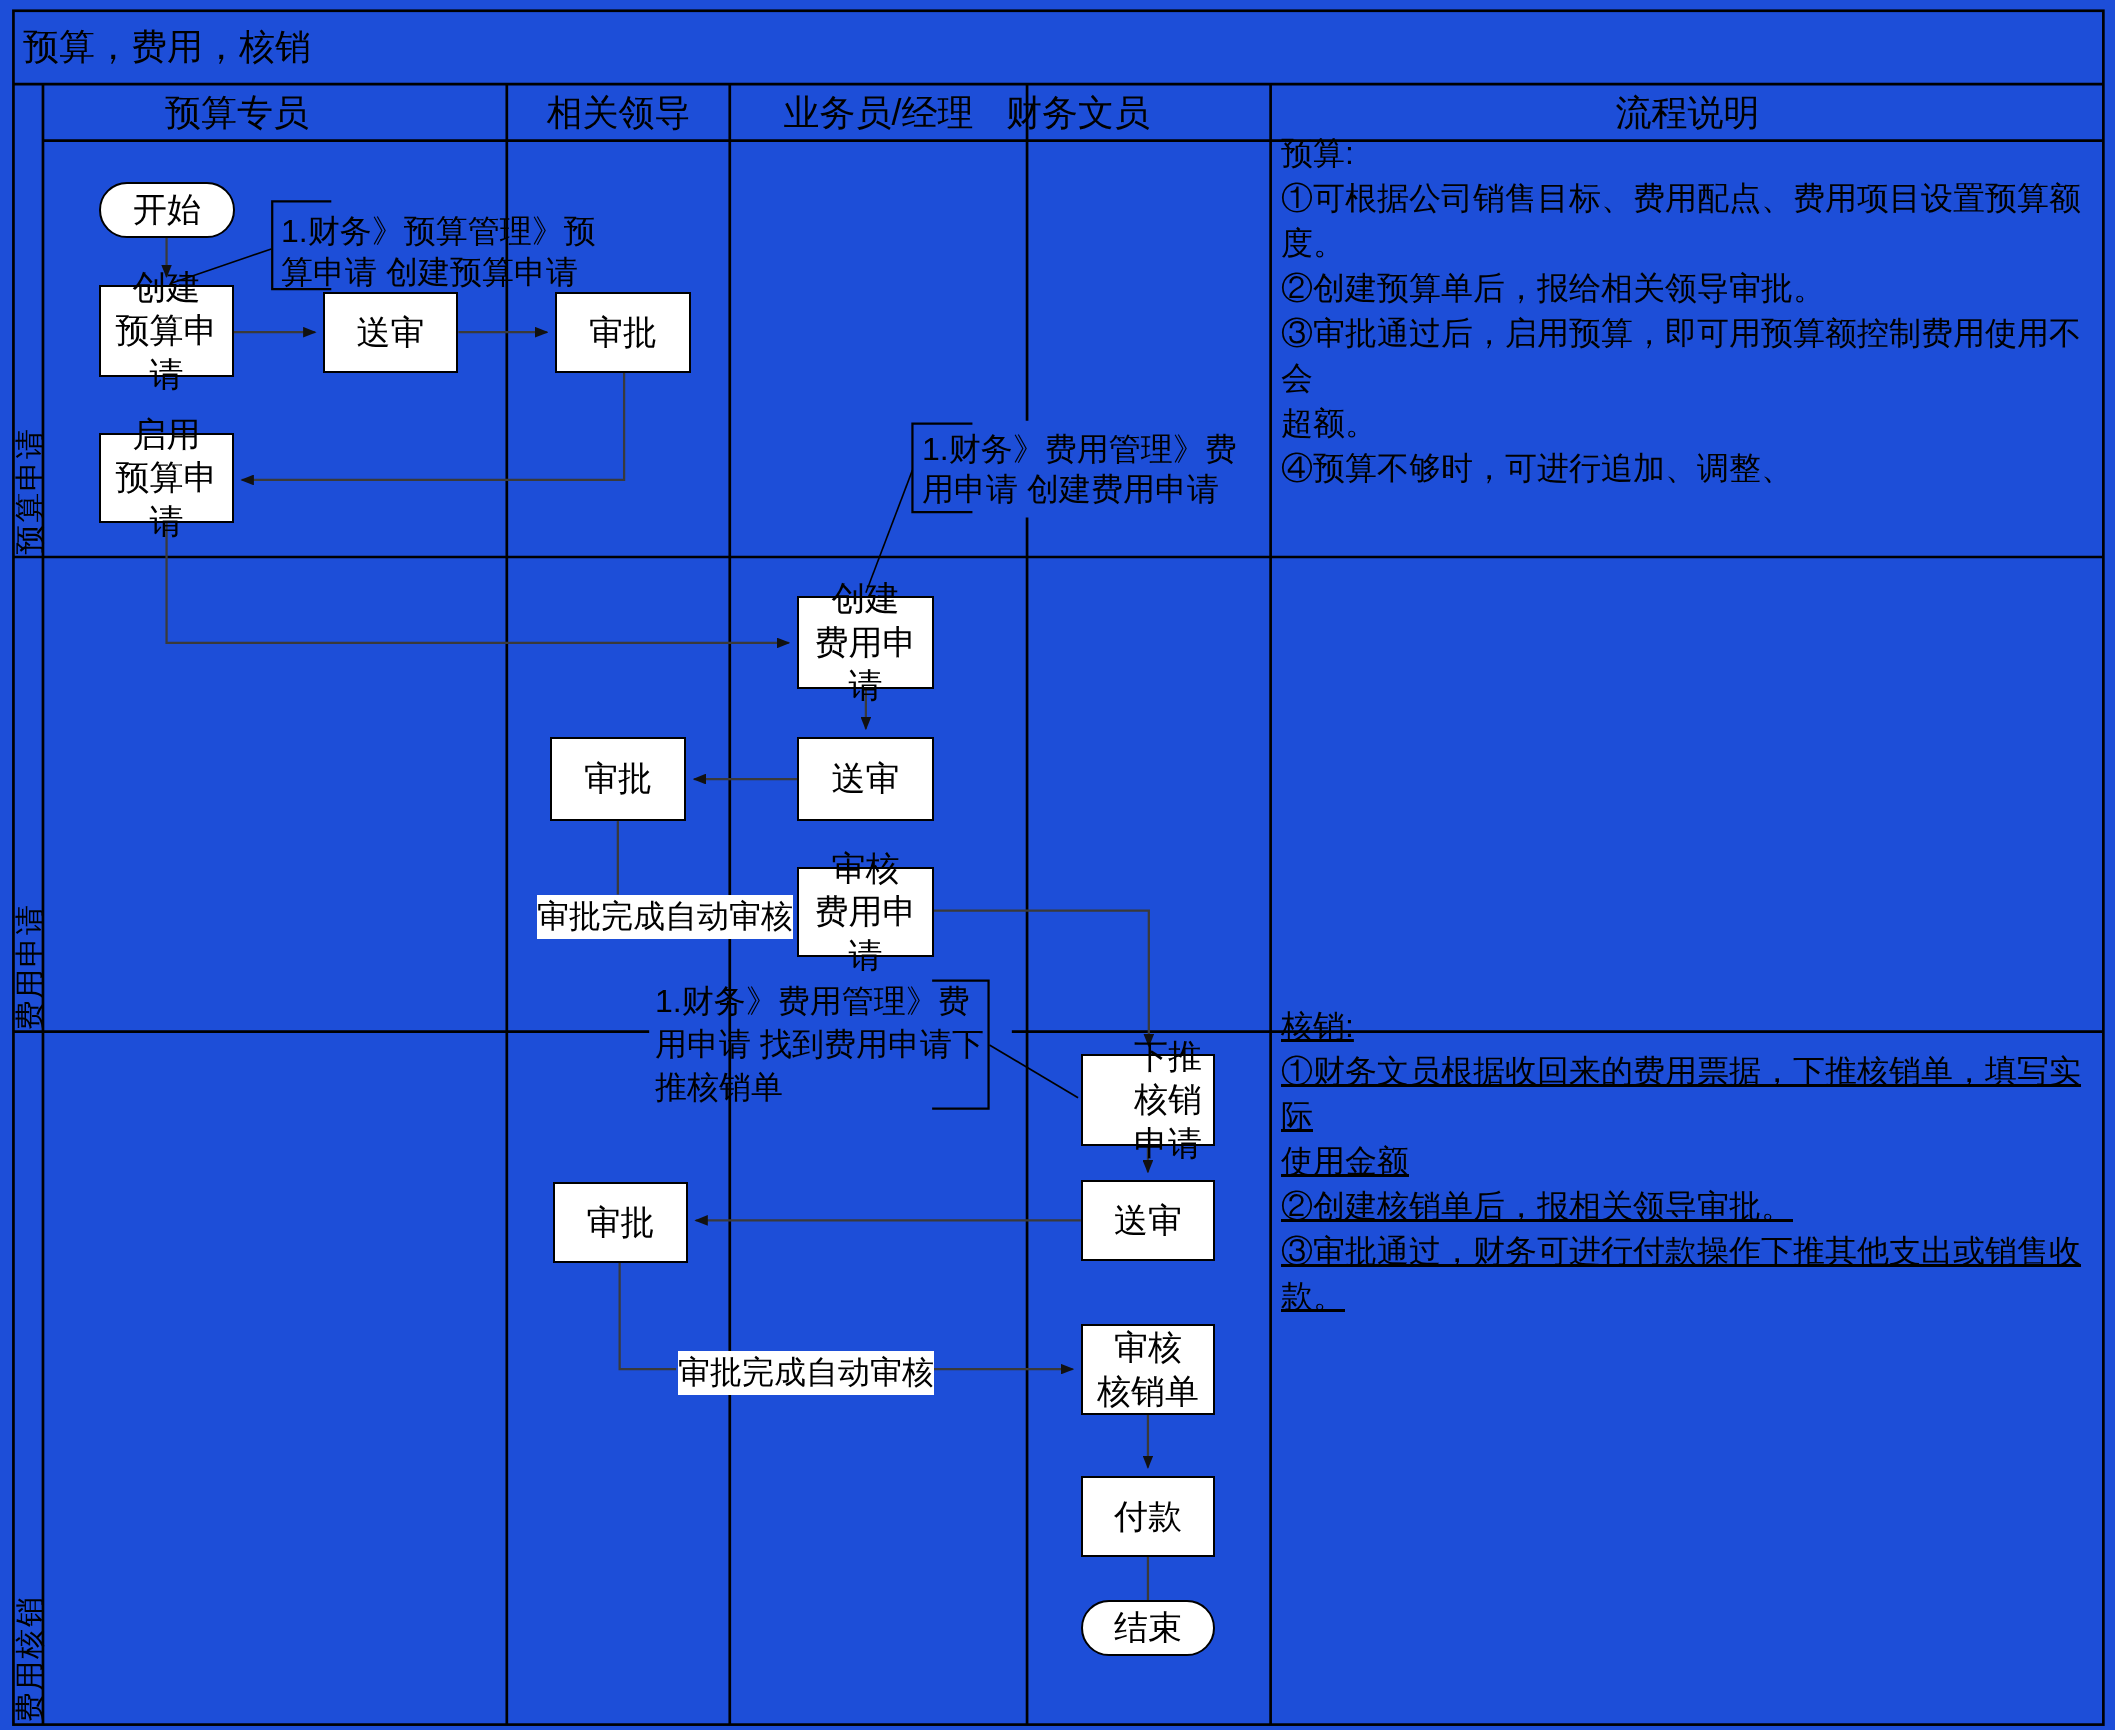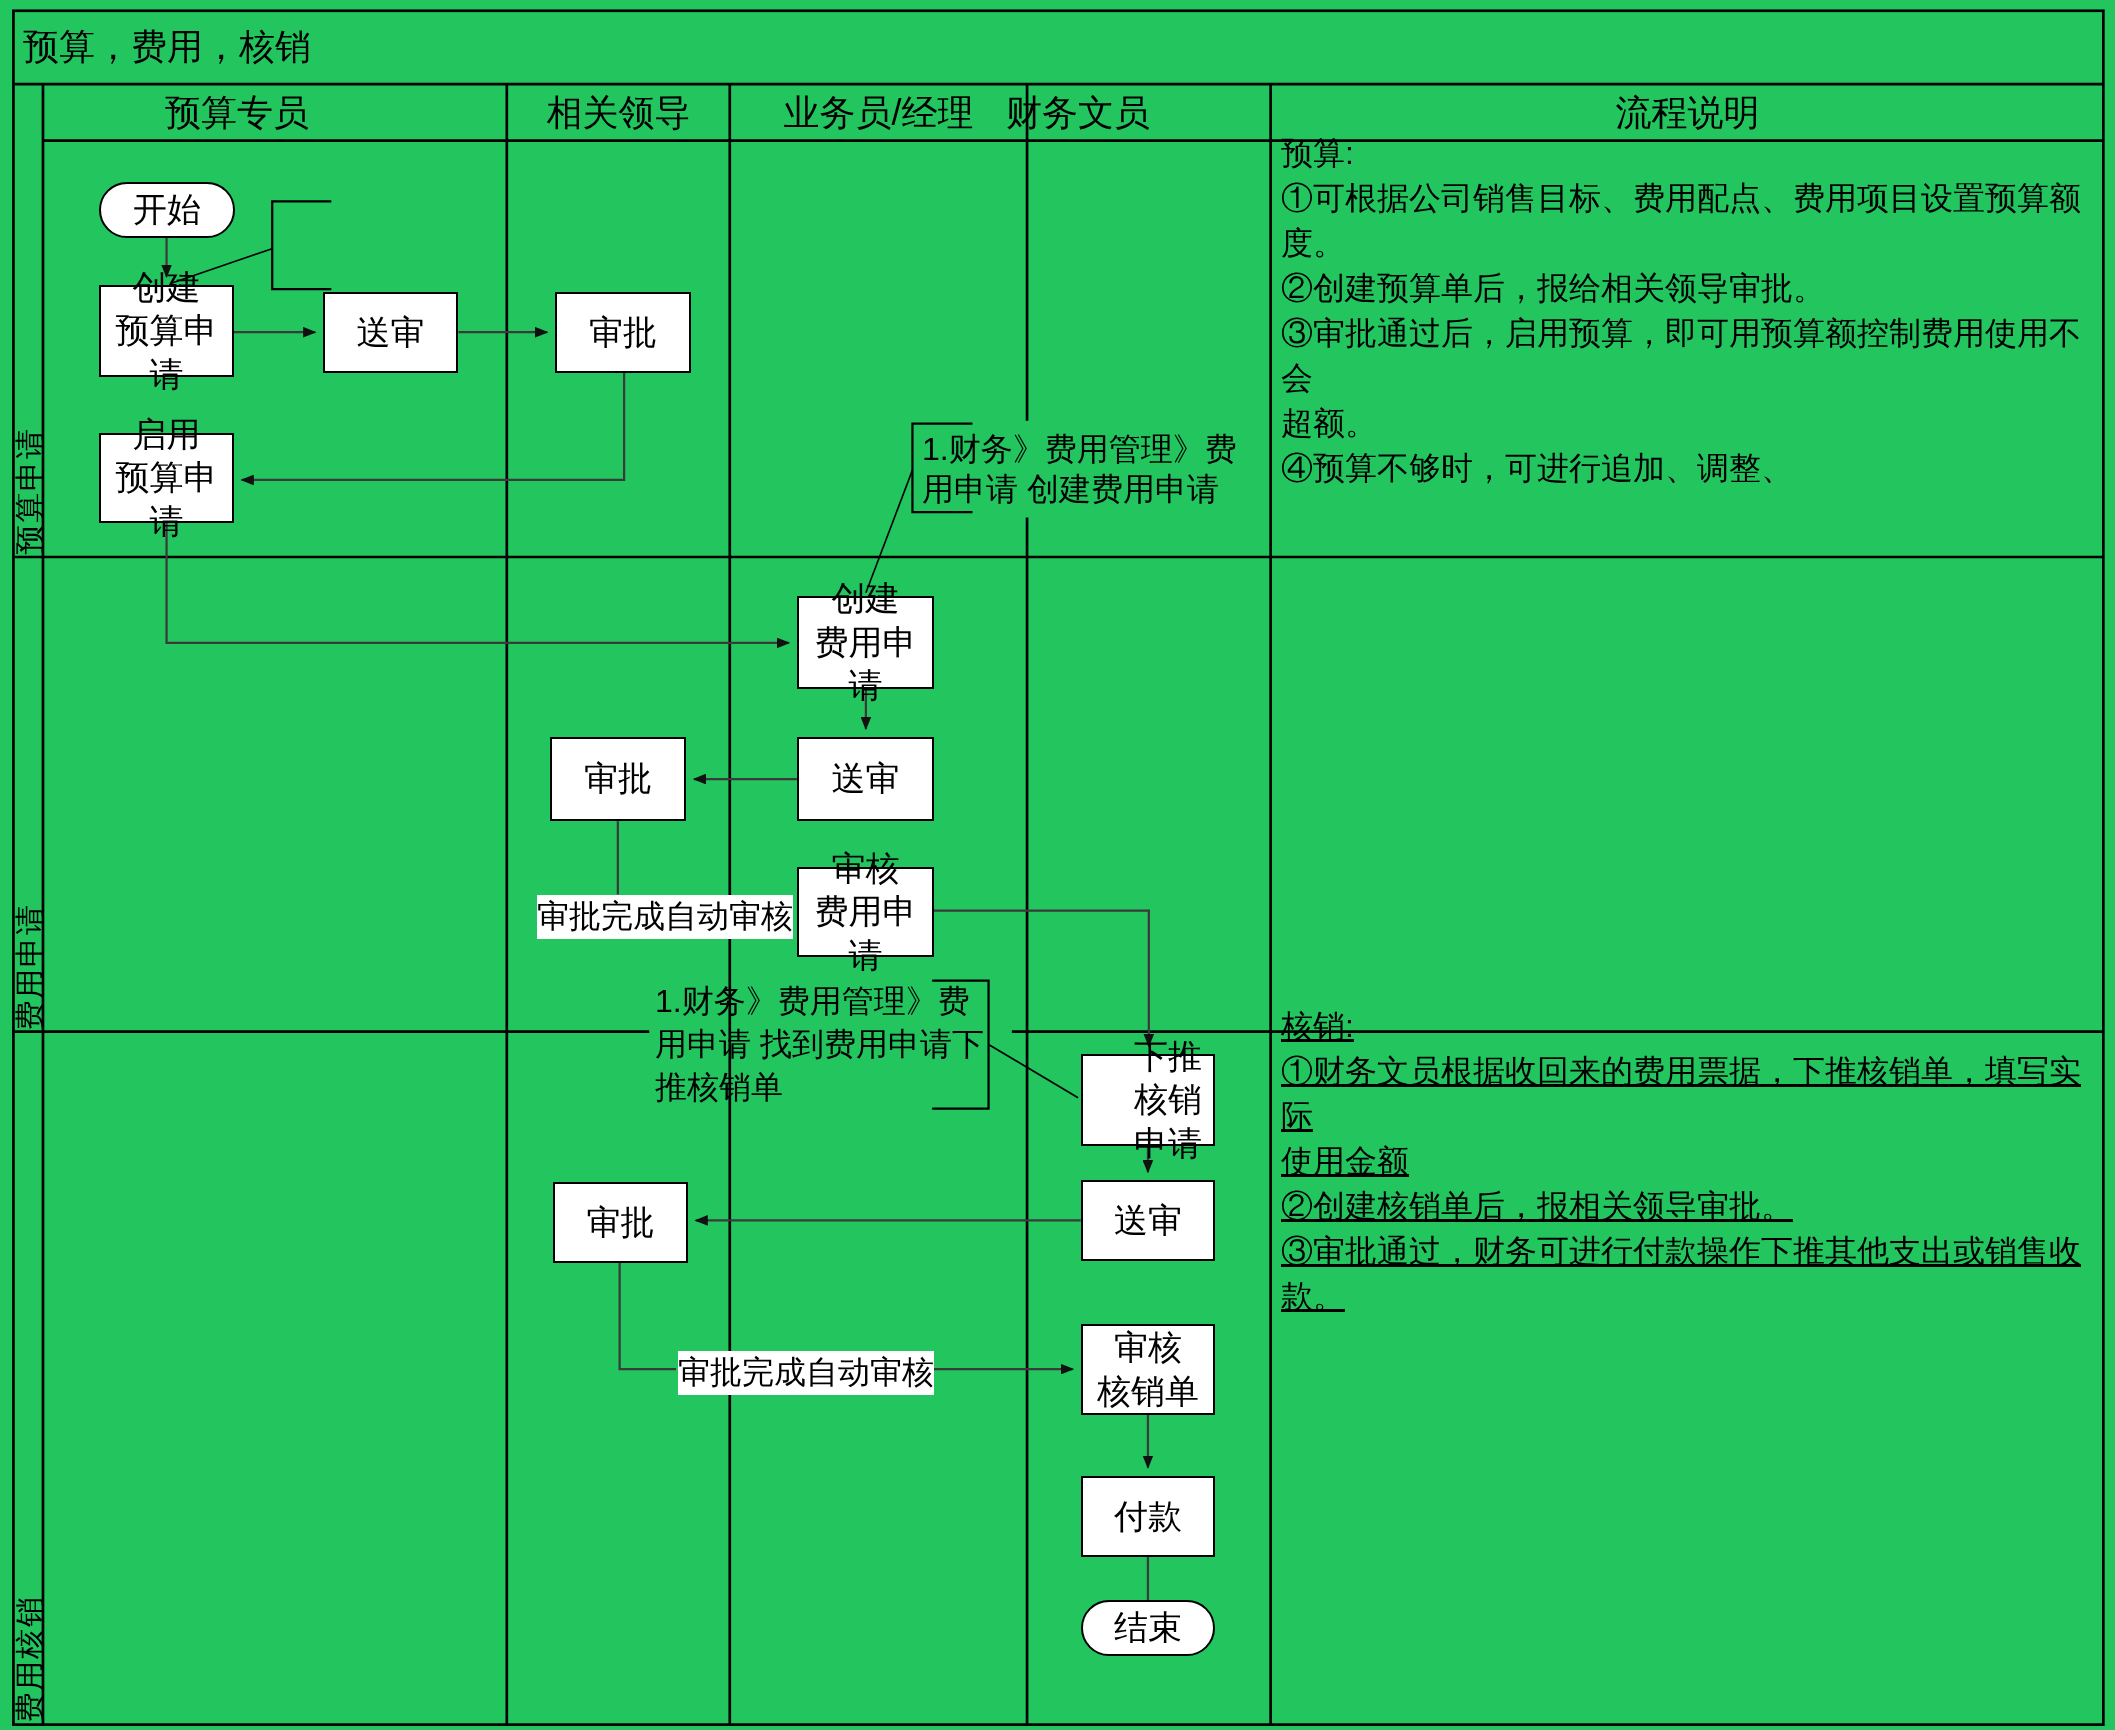--- a/index.html
+++ b/index.html
@@ -1,19 +1,19 @@
 <!DOCTYPE html>
 <html style="font-size:14.3px"><head>
 <meta charset="utf-8">
 <style>
   html,body{margin:0;padding:0;background:#fff;}
   #canvas{
     position:relative;
     width:2115px;height:1730px;
-    background:#22c55e;
+    background:#1d4ed8;
     font-family:"Liberation Sans",sans-serif;
     color:#000;
     overflow:hidden;
   }
   #wires{position:absolute;left:0;top:0;z-index:1;}
   .node{
     position:absolute;z-index:3;
     background:#fff;border:2.7px solid #000;
     display:flex;align-items:center;justify-content:center;
     text-align:center;font-size:34px;line-height:1.28;
@@ -134,20 +134,22 @@
 
   <div class="node" style="left:1081px;top:1054px;width:134px;height:92px;padding-left:40px;">下推
 核销申请</div>
   <div class="node" style="left:553px;top:1182px;width:135px;height:81px;">审批</div>
   <div class="node" style="left:1081px;top:1180px;width:134px;height:81px;">送审</div>
   <div class="node" style="left:1081px;top:1324px;width:134px;height:91px;">审核
 核销单</div>
   <div class="node" style="left:1081px;top:1476px;width:134px;height:81px;">付款</div>
   <div class="node oval" style="left:1081px;top:1600px;width:134px;height:56px;">结束</div>
 
+  <div class="ann" style="left:281px;top:211px;line-height:41px;">1.财务》预算管理》预
+算申请  创建预算申请</div>
   <div class="ann" style="left:922px;top:429px;line-height:40px;">1.财务》费用管理》费
 用申请  创建费用申请</div>
   <div class="ann" style="left:655px;top:980px;line-height:43px;">1.财务》费用管理》费
 用申请  找到费用申请下
 推核销单</div>
 
   <div class="edge-label" style="left:537px;top:895px;">审批完成自动审核</div>
   <div class="edge-label" style="left:678px;top:1351px;">审批完成自动审核</div>
 
   <div class="notes" style="top:131px;">预算:

